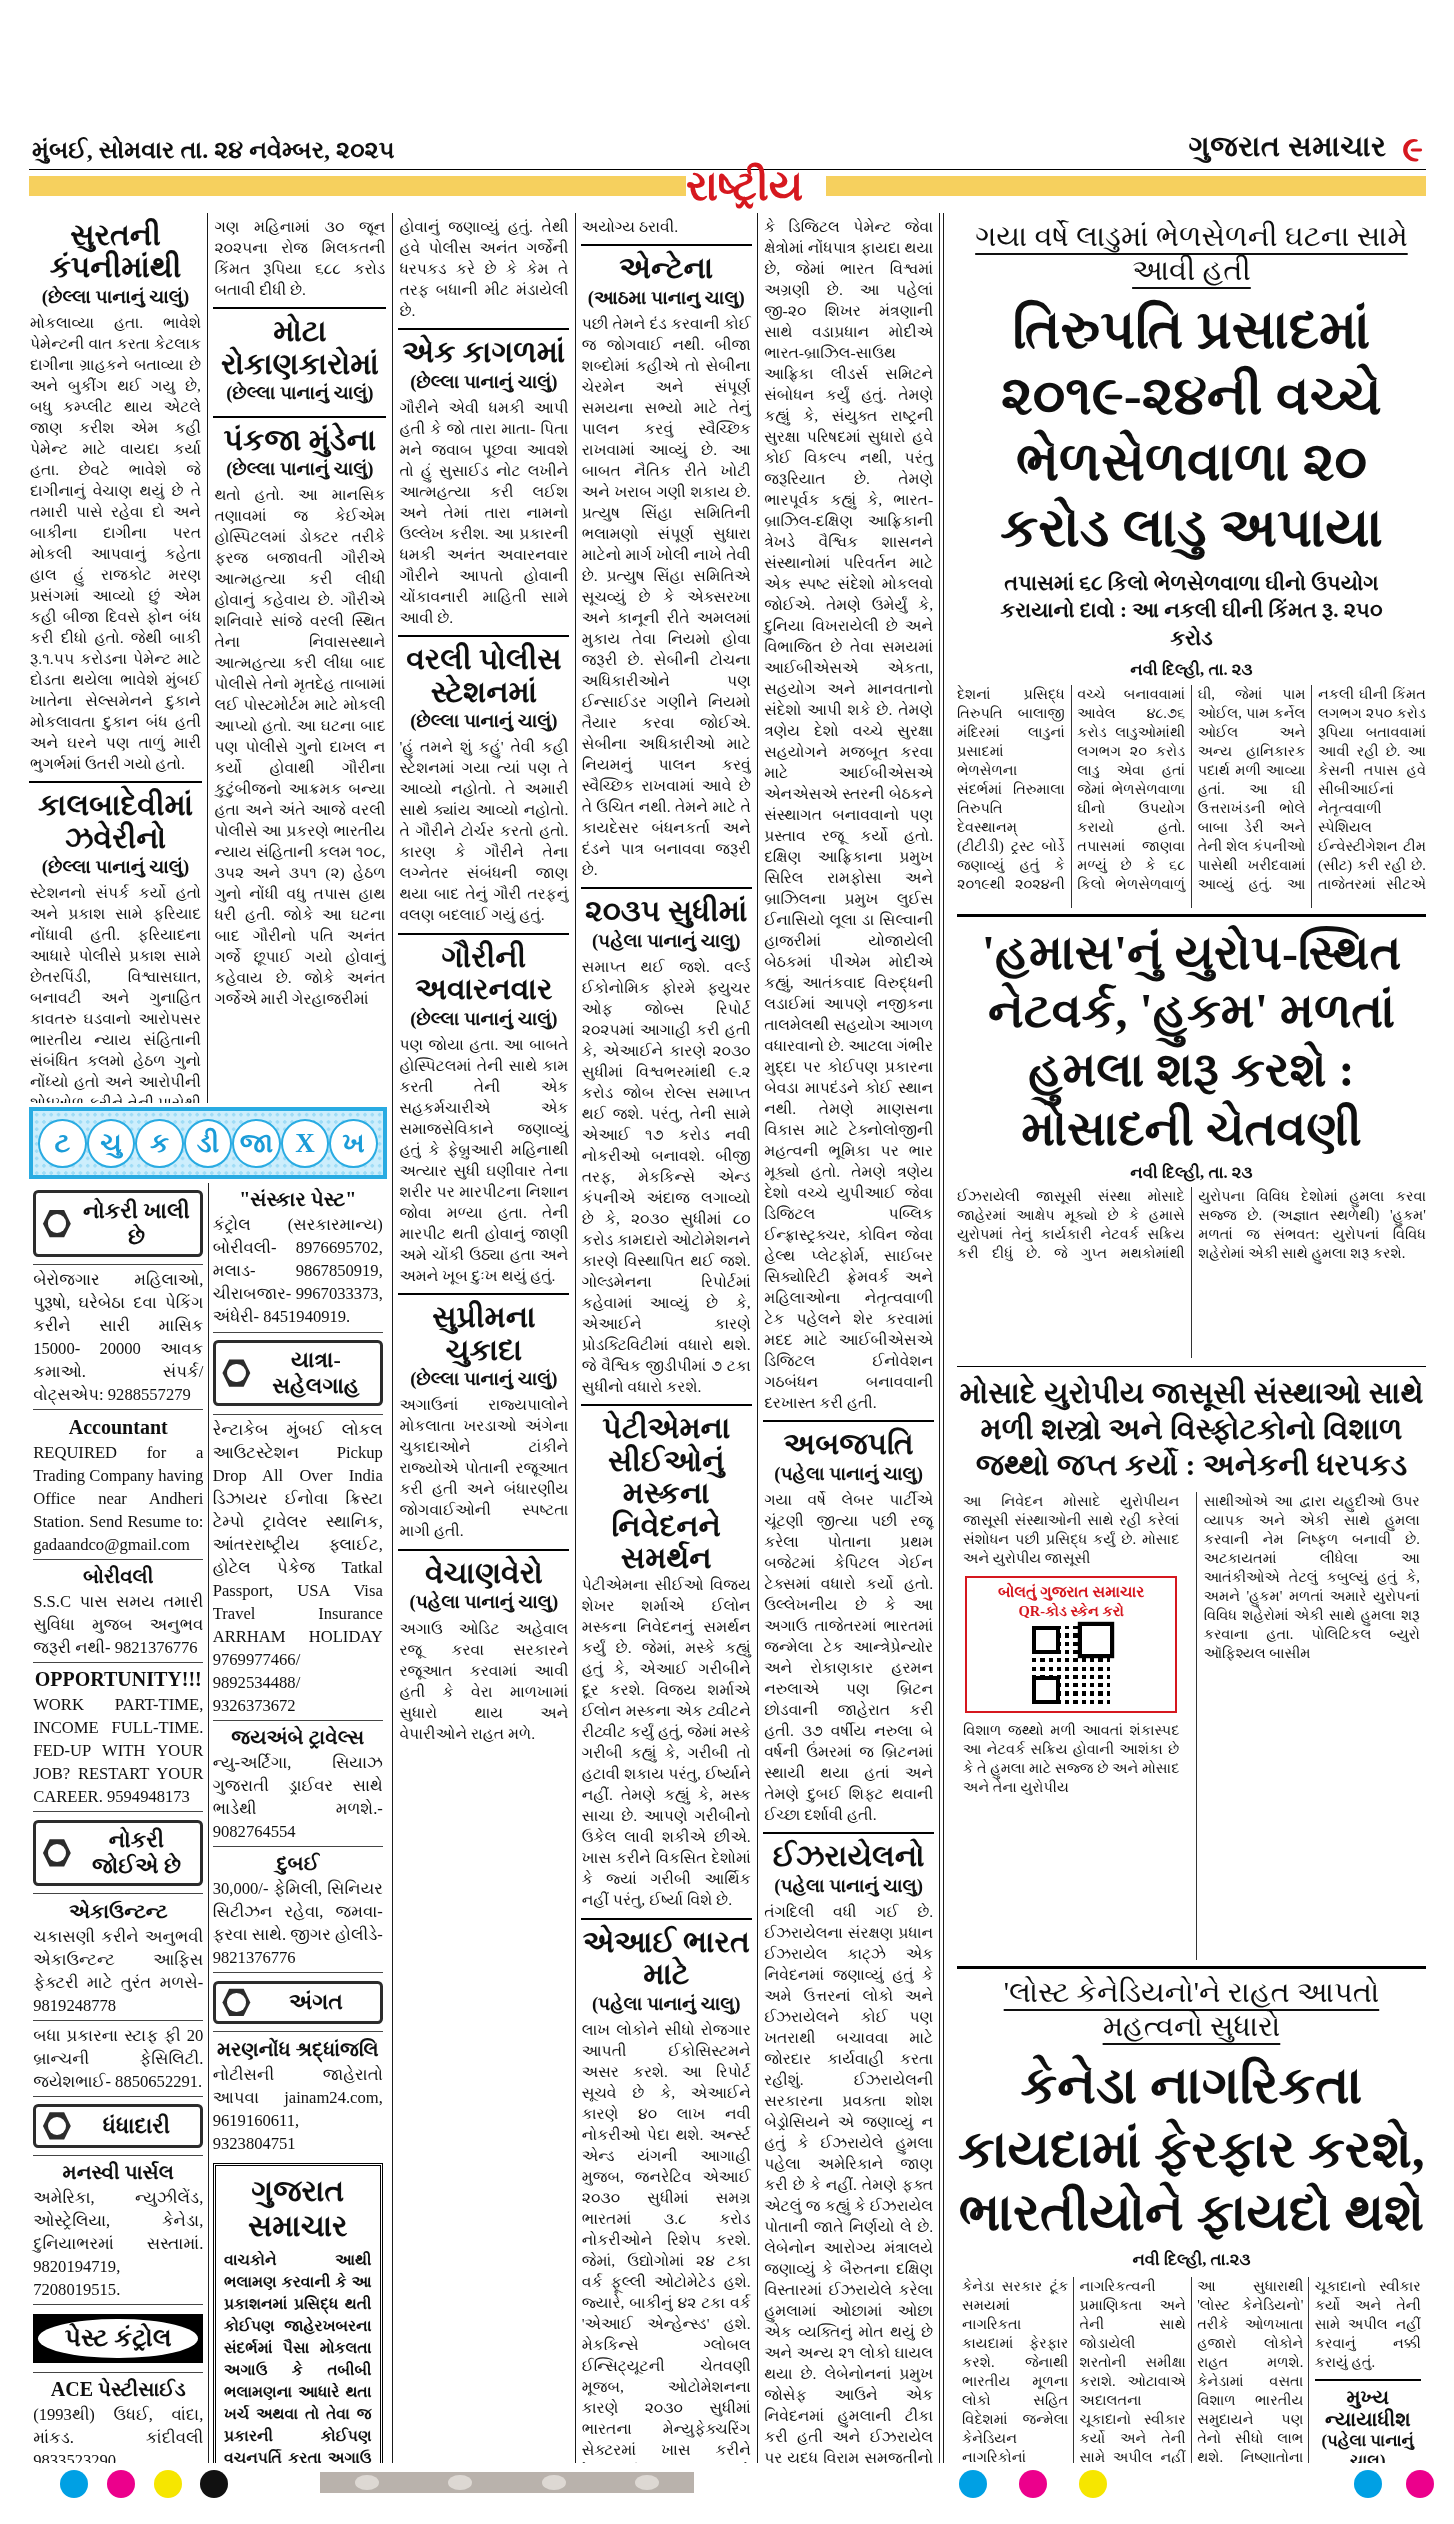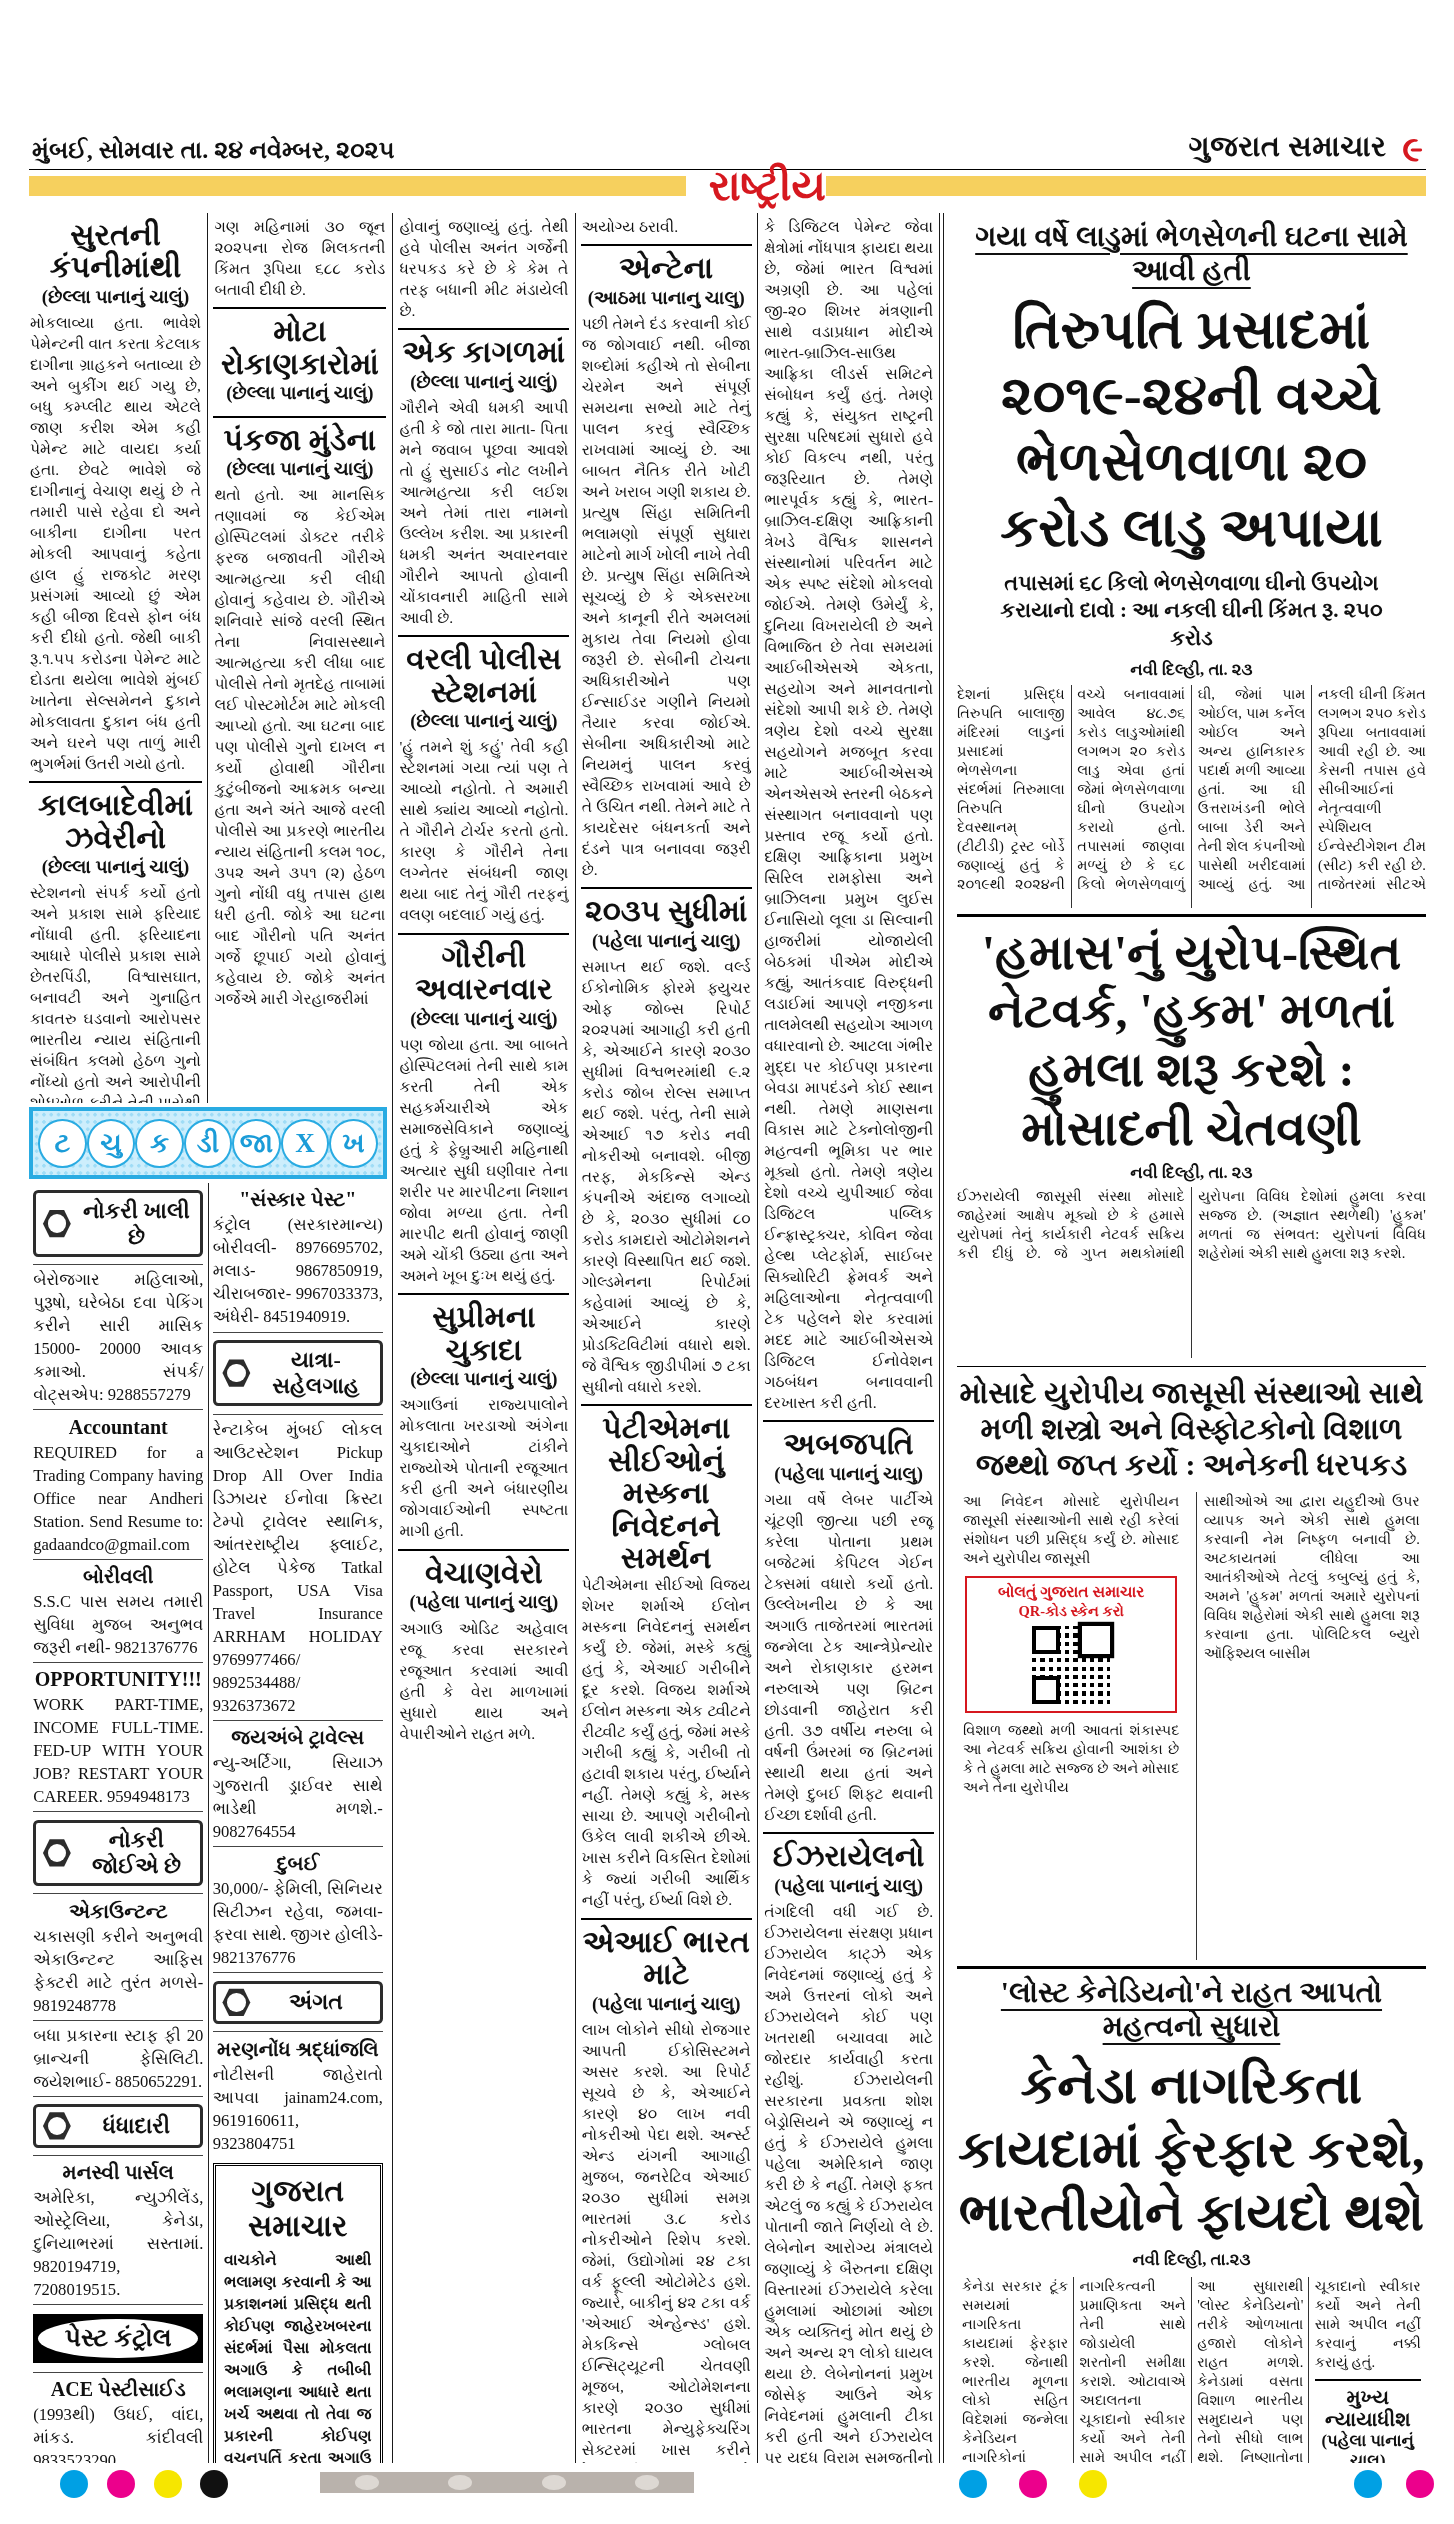--- a/index.html
+++ b/index.html
@@ -7,42 +7,42 @@
         font-family:"Liberation Serif","DejaVu Serif",serif;color:#101010;overflow:hidden;}
   .inner{position:absolute;left:29px;right:29px;top:130px;}
   
   .hdr{display:flex;align-items:flex-end;justify-content:space-between;padding:0 3.1px 5.2px 3.1px;}
   .hdr-date{font-size:24px;font-weight:bold;}
   .hdr-right{display:flex;align-items:flex-end;gap:15.6px;}
   .hdr-masthead{font-size:29px;font-weight:bold;letter-spacing:0.5px;}
   .hdr-pageno{color:#d6181f;font-size:35px;font-weight:bold;line-height:.8;}
   .band-wrap{position:relative;height:33px;border-top:1px solid #000;}
   .band{position:absolute;left:0;right:0;top:6.2px;height:20px;background:#f6d05e;}
-  .band-gap{position:absolute;left:657px;width:140px;top:0;height:33px;background:#fff;text-align:right;}
+  .band-gap{position:absolute;left:657px;width:140px;top:0;height:33px;background:#fff;text-align:left;}
   .section-label{color:#d6181f;font-size:42px;font-weight:bold;line-height:33px;}
   
   .main{display:flex;margin-top:9.4px;height:2250px;overflow:hidden;}
   .vr{width:1px;background:#1a1a1a;margin:0 5.2px;flex:0 0 auto;}
   .vr.dbl{width:3.1px;border-left:1px solid #1a1a1a;border-right:1px solid #1a1a1a;background:#fff;}
   .ncol{flex:0 0 171px;width:171px;overflow:hidden;}
   .leftwrap{flex:0 0 358px;width:358px;overflow:hidden;display:flex;flex-direction:column;}
   .topcols{display:flex;height:1133px;overflow:hidden;}
   .topcols .ncol{flex:0 0 173px;width:173px;}
   .rightzone{flex:1 1 auto;overflow:hidden;padding-left:7.3px;}
   
   .sec{padding:3.1px 1px 7.3px 1px;}
   .sec + .sec{border-top:2.6px solid #000;}
   .sec-h{font-size:30px;font-weight:bold;text-align:center;line-height:1.08;padding-top:3.1px;}
   .sec-c{font-size:18.7px;font-weight:bold;text-align:center;padding:2.1px 0 4.2px 0;}
   .sec-b{font-size:15.6px;line-height:21px;text-align:justify;}
   .sec-h:empty,.sec-c:empty{display:none;padding:0;}
   
   .story{overflow:hidden;}
   .story + .story{border-top:3.1px solid #000;margin-top:5.2px;}
-  .kicker{font-size:29px;font-weight:bold;text-align:center;text-decoration:underline;
+  .kicker{font-size:29px;font-weight:normal;text-align:center;text-decoration:underline;
           text-underline-offset:7.3px;padding:7.3px 0 10.4px 0;}
   .headline{font-weight:bold;text-align:center;line-height:1.22;}
   .story1 .headline{font-size:54px;}
   .story2 .headline{font-size:48px;padding-top:7.3px;}
   .story3 .headline{font-size:52px;}
   .deck{font-size:21px;font-weight:bold;text-align:center;padding:8.3px 21px 3.1px 21px;line-height:1.3;}
   .dateline{font-size:16.6px;font-weight:bold;text-align:center;padding:5.2px 0 2.1px 0;}
   .sbody{font-size:14.5px;line-height:19px;text-align:justify;}
   .cols4{column-count:4;column-gap:12.5px;column-rule:0.5px solid #333;height:223px;overflow:hidden;margin-top:3.1px;}
   .cols2{column-count:2;column-gap:13.5px;column-rule:0.5px solid #333;height:171px;overflow:hidden;margin-top:2.1px;}

